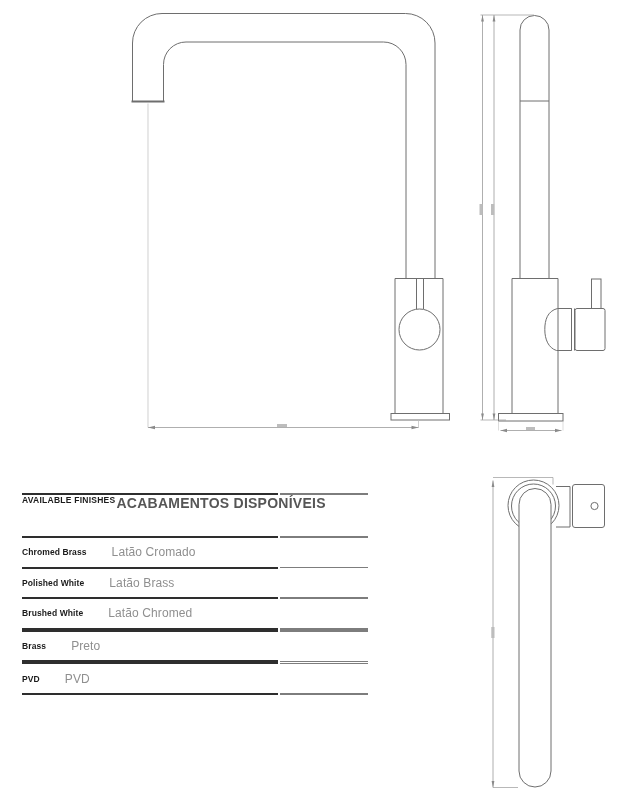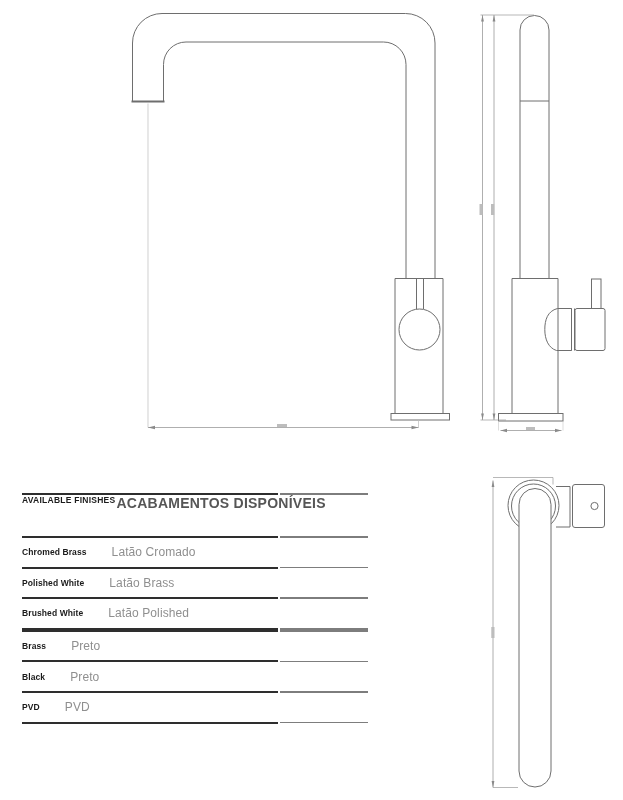--- a/index.html
+++ b/index.html
@@ -122,45 +122,41 @@
       <span class="en">Polished White</span>
       <span class="pt">Latão Brass</span>
     </div>
     <div class="rule">
         <span class="seg-l"></span>
         <span class="seg-r"></span>
       </div>
 
     <div class="frow">
       <span class="en">Brushed White</span>
-      <span class="pt">Latão Polished</span>
+      <span class="pt">Latão Chromed</span>
     </div>
     <div class="rule">
         <span class="seg-l"></span>
         <span class="seg-r"></span>
       </div>
 
     <div class="rule">
         <span class="seg-l"></span>
         <span class="seg-r"></span>
       </div>
 
     <div class="frow">
       <span class="en">Brass</span>
       <span class="pt">Preto</span>
     </div>
     <div class="rule">
         <span class="seg-l"></span>
         <span class="seg-r"></span>
       </div>
 
-    <div class="frow">
-      <span class="en">Black</span>
-      <span class="pt">Preto</span>
-    </div>
     <div class="rule">
         <span class="seg-l"></span>
         <span class="seg-r"></span>
       </div>
 
     <div class="frow">
       <span class="en">PVD</span>
       <span class="pt">PVD</span>
     </div>
     <div class="rule">

